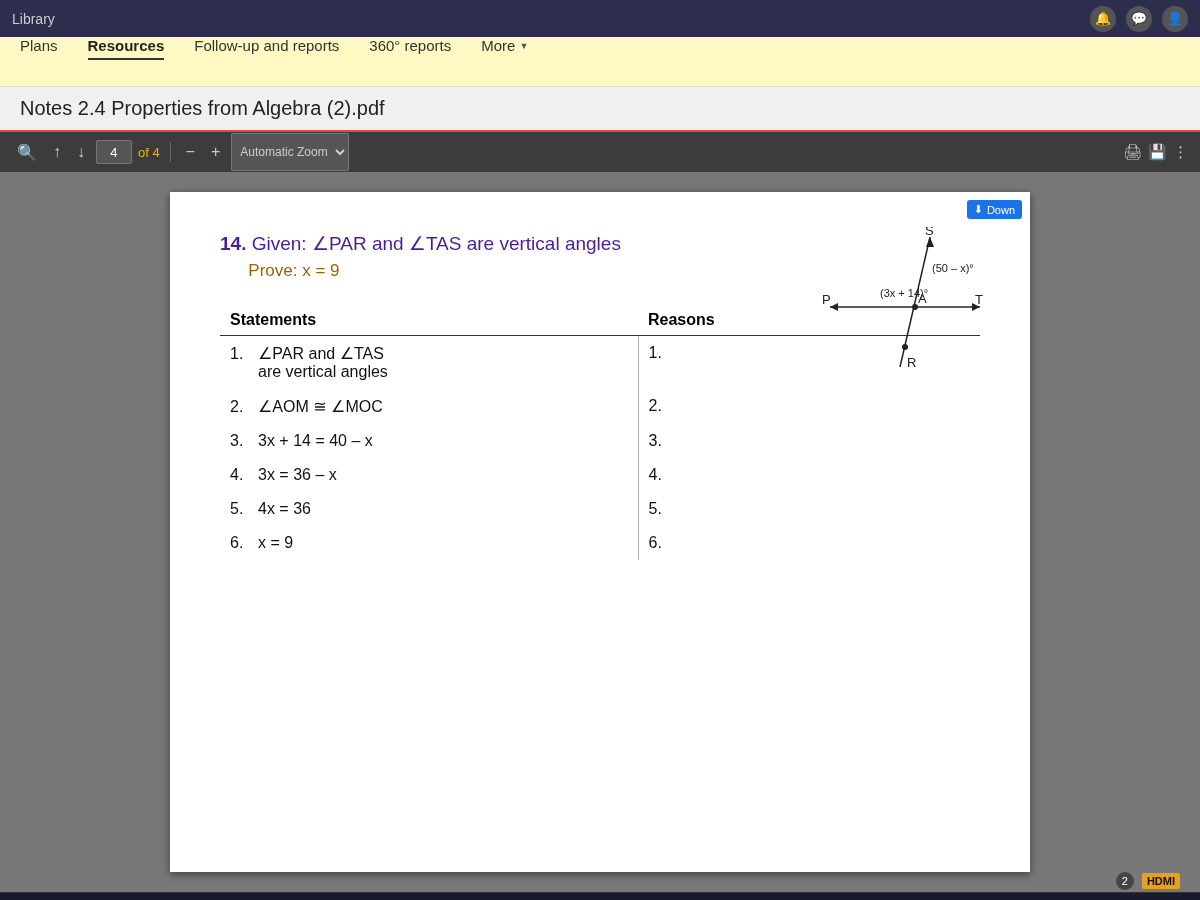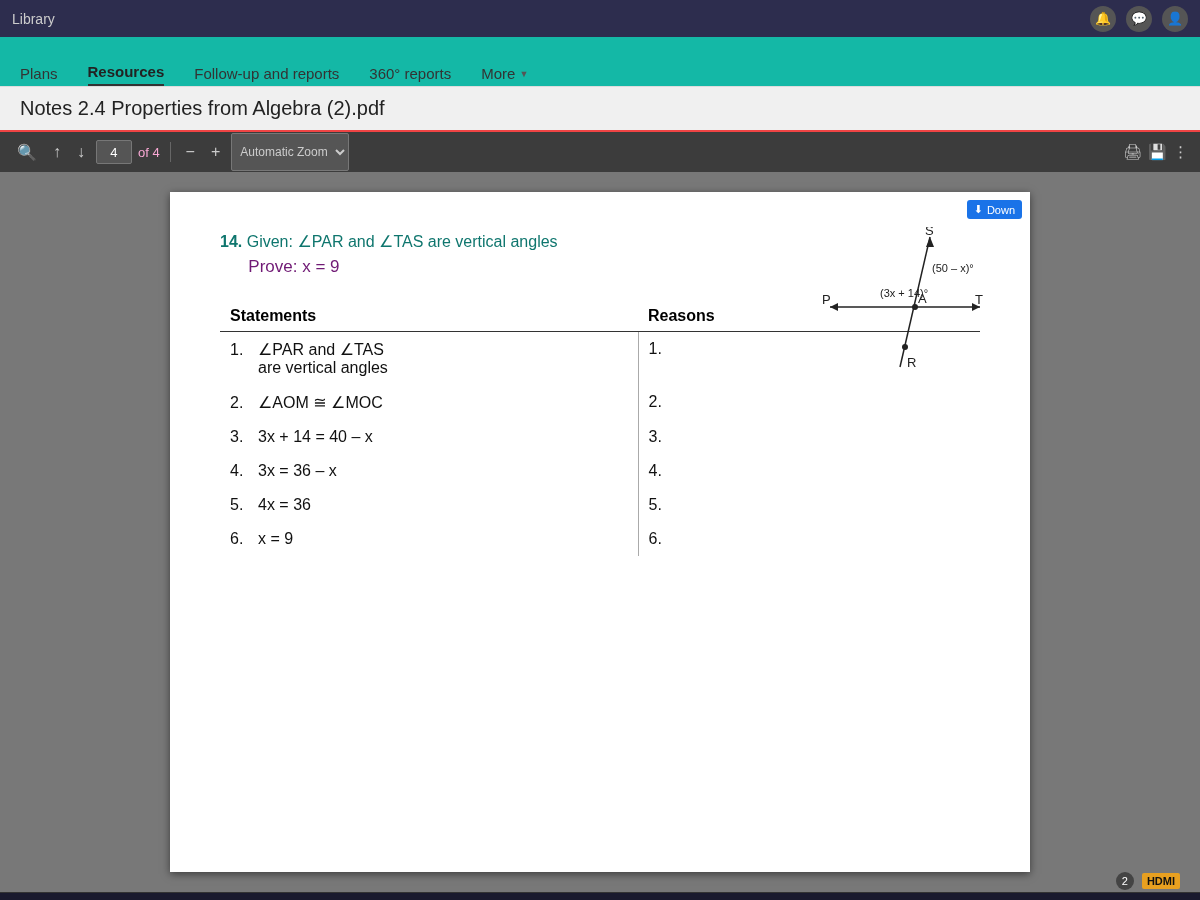--- a/index.html
+++ b/index.html
@@ -40,24 +40,24 @@
       display: flex;
       align-items: center;
       justify-content: center;
       color: white;
       font-size: 13px;
       cursor: pointer;
     }
 
     
     .nav-bar {
-      background: #14b8a6;
+      background: #fef9c3;
       height: 50px;
       display: flex;
-      align-items: flex-end;
+      align-items: flex-start;
       padding: 0 20px;
       gap: 30px;
       border-bottom: 1px solid #ddd;
     }
     .nav-item {
       font-size: 15px;
       color: #333;
       cursor: pointer;
       padding-bottom: 4px;
     }
@@ -114,21 +114,21 @@
       width: 36px;
       height: 24px;
       text-align: center;
       background: #555;
       border: 1px solid #777;
       color: white;
       font-size: 13px;
       border-radius: 2px;
     }
     .page-of {
-      color: #f9a8d4;
+      color: #eab308;
       font-size: 13px;
     }
     .zoom-separator {
       width: 1px;
       height: 20px;
       background: #666;
       margin: 0 4px;
     }
     .zoom-select {
       background: #555;
@@ -166,28 +166,28 @@
       background: white;
       width: 860px;
       min-height: 680px;
       padding: 40px 50px 40px 50px;
       position: relative;
       box-shadow: 0 2px 8px rgba(0,0,0,0.5);
     }
 
     
     .problem-header {
-      font-size: 16px;
+      font-size: 19px;
       margin-bottom: 6px;
-      color: #0f766e;
+      color: #4c1d95;
     }
     .prove-line {
       font-size: 17px;
       margin-bottom: 24px;
-      color: #701a75;
+      color: #a16207;
     }
 
     
     .proof-table {
       width: 100%;
       border-collapse: collapse;
       margin-bottom: 20px;
       font-size: 16px;
     }
     .proof-table thead tr th {

